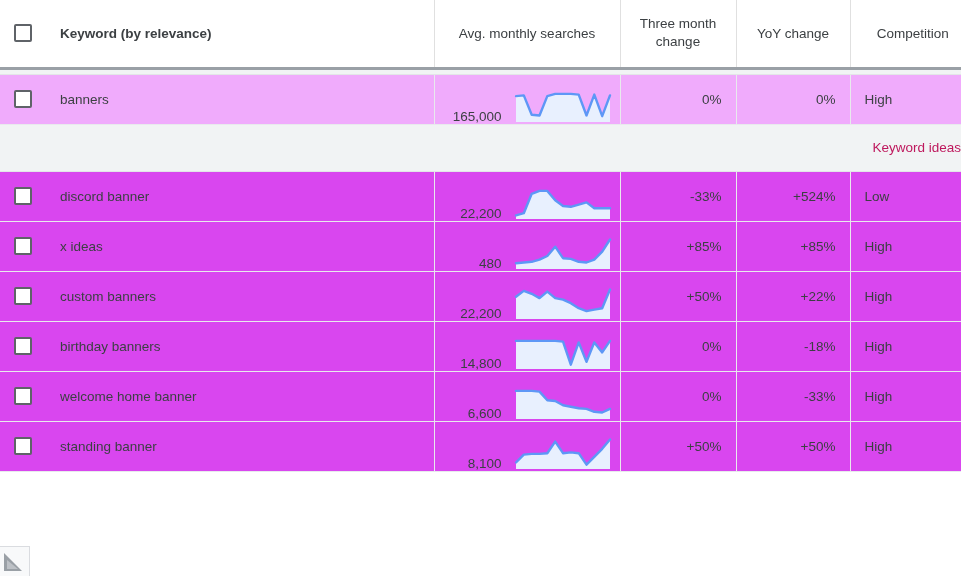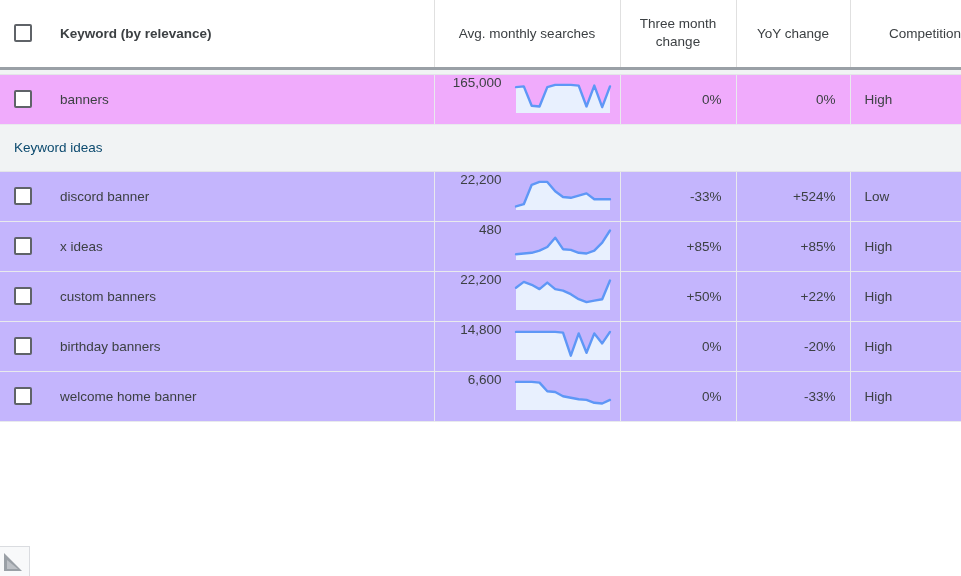--- a/index.html
+++ b/index.html
@@ -41,76 +41,77 @@
     background: #ffffff;
     font-size: 13.5px;
     font-weight: bold;
     color: #3c4043;
     border-right: 1px solid #e0e0e0;
   }
   thead th.th-check { border-right: none; padding-left: 14px; text-align: left; }
   thead th.th-kw    { text-align: left; padding-left: 12px; }
   thead th.th-num   { text-align: center; padding: 0 14px; font-weight: normal; color: #3c4043; }
   thead th.th-num .hd { line-height: 18px; }
-  thead th.th-last  { border-right: none; text-align: right; padding-left: 14px; font-weight: normal; }
+  thead th.th-last  { border-right: none; text-align: center; padding-left: 14px; font-weight: normal; }
 
   
   tr.divider td {
     padding: 0;
     height: 6px;
     background: #f1f3f4;
     border-top: 3px solid #9aa0a6;
     border-bottom: 1px solid #e3e5e8;
   }
 
   
   tbody tr.row td {
     height: 49px;
     padding: 0;
     border-bottom: 1px solid #e8eaed;
     border-right: 1px solid #e8eaed;
     font-size: 13.5px;
     color: #3c4043;
     vertical-align: middle;
-    background: #c4b5fd;
+    background: #d946ef;
   }
   tbody tr.row td.cell-check { border-right: none; padding-left: 14px; }
   tbody tr.row td.cell-kw    { padding-left: 12px; text-align: left; }
   tbody tr.row td.cell-avg   { padding: 0; }
   tbody tr.row td.cell-num   { text-align: right; padding-right: 14px; }
   tbody tr.row td.cell-comp  { text-align: left; padding-left: 14px; border-right: none; }
 
   
   tbody tr.row.seed td { background: #f0abfc; }
 
   
   tr.section td {
     height: 47px;
     padding: 0 0 0 14px;
     background: #f1f3f4;
     border-bottom: 1px solid #e3e5e8;
     border-top: 1px solid #e3e5e8;
     font-size: 13.5px;
-    color: #0c4a6e;
+    color: #be185d;
     vertical-align: middle;
+    text-align: right;
   }
 
   
   .cbox {
     width: 18px; height: 18px;
     border: 2px solid #5f6368;
     border-radius: 2px;
     background: #ffffff;
     display: block;
   }
 
   
   .avgwrap {
     display: flex;
-    align-items: flex-start;
+    align-items: flex-end;
     justify-content: flex-end;
     height: 49px;
     padding-right: 8px;
   }
   .avgnum {
     font-size: 13.5px;
     color: #3c4043;
     text-align: right;
     white-space: nowrap;
   }
@@ -254,39 +255,57 @@
           <td class="cell-avg">
             <div class="avgwrap">
               <span class="avgnum">14,800</span>
               <svg class="spark" viewBox="0 0 98 40" preserveAspectRatio="none">
                 <path d="M2.0,9.9 L9.8,9.9 L17.7,9.9 L25.5,9.9 L33.3,9.9 L41.2,9.9 L49.0,10.6 L56.8,33.7 L64.7,11.4 L72.5,30.8 L80.3,11.4 L88.2,21.4 L96.0,9.9 L96.0,38 L2.0,38 Z" fill="#e8f0fe"></path>
                 <path d="M2.0,9.9 L9.8,9.9 L17.7,9.9 L25.5,9.9 L33.3,9.9 L41.2,9.9 L49.0,10.6 L56.8,33.7 L64.7,11.4 L72.5,30.8 L80.3,11.4 L88.2,21.4 L96.0,9.9" fill="none" stroke="#5e97f6" stroke-width="2.4" stroke-linejoin="round" stroke-linecap="round" vector-effect="non-scaling-stroke"></path>
               </svg>
             </div>
           </td>
           <td class="cell-num">0%</td>
-          <td class="cell-num">-20%</td>
+          <td class="cell-num">-18%</td>
           <td class="cell-comp">High</td>
         </tr>
         <tr class="row">
           <td class="cell-check">
             <span class="cbox"></span>
           </td>
           <td class="cell-kw">welcome home banner</td>
           <td class="cell-avg">
             <div class="avgwrap">
               <span class="avgnum">6,600</span>
               <svg class="spark" viewBox="0 0 98 40" preserveAspectRatio="none">
                 <path d="M2.0,9.9 L9.8,9.9 L17.7,9.9 L25.5,10.6 L33.3,19.3 L41.2,20.0 L49.0,24.3 L56.8,25.8 L64.7,27.2 L72.5,27.9 L80.3,30.8 L88.2,31.5 L96.0,27.9 L96.0,38 L2.0,38 Z" fill="#e8f0fe"></path>
                 <path d="M2.0,9.9 L9.8,9.9 L17.7,9.9 L25.5,10.6 L33.3,19.3 L41.2,20.0 L49.0,24.3 L56.8,25.8 L64.7,27.2 L72.5,27.9 L80.3,30.8 L88.2,31.5 L96.0,27.9" fill="none" stroke="#5e97f6" stroke-width="2.4" stroke-linejoin="round" stroke-linecap="round" vector-effect="non-scaling-stroke"></path>
               </svg>
             </div>
           </td>
           <td class="cell-num">0%</td>
           <td class="cell-num">-33%</td>
+          <td class="cell-comp">High</td>
+        </tr>
+        <tr class="row">
+          <td class="cell-check">
+            <span class="cbox"></span>
+          </td>
+          <td class="cell-kw">standing banner</td>
+          <td class="cell-avg">
+            <div class="avgwrap">
+              <span class="avgnum">8,100</span>
+              <svg class="spark" viewBox="0 0 98 40" preserveAspectRatio="none">
+                <path d="M2.0,31.5 L9.8,23.6 L17.7,22.9 L25.5,22.9 L33.3,22.2 L41.2,10.6 L49.0,22.2 L56.8,21.4 L64.7,22.2 L72.5,33.7 L80.3,25.8 L88.2,17.8 L96.0,8.5 L96.0,38 L2.0,38 Z" fill="#e8f0fe"></path>
+                <path d="M2.0,31.5 L9.8,23.6 L17.7,22.9 L25.5,22.9 L33.3,22.2 L41.2,10.6 L49.0,22.2 L56.8,21.4 L64.7,22.2 L72.5,33.7 L80.3,25.8 L88.2,17.8 L96.0,8.5" fill="none" stroke="#5e97f6" stroke-width="2.4" stroke-linejoin="round" stroke-linecap="round" vector-effect="non-scaling-stroke"></path>
+              </svg>
+            </div>
+          </td>
+          <td class="cell-num">+50%</td>
+          <td class="cell-num">+50%</td>
           <td class="cell-comp">High</td>
         </tr>
       </tbody>
   </table>
 
   <div class="grip">
     <svg width="28" height="28" viewBox="0 0 28 28">
       <polygon points="4,24 22,24 4,6" fill="#9aa0a6"></polygon>
       <polygon points="7,22 18,22 7,13" fill="#bdc1c6"></polygon>
     </svg>

